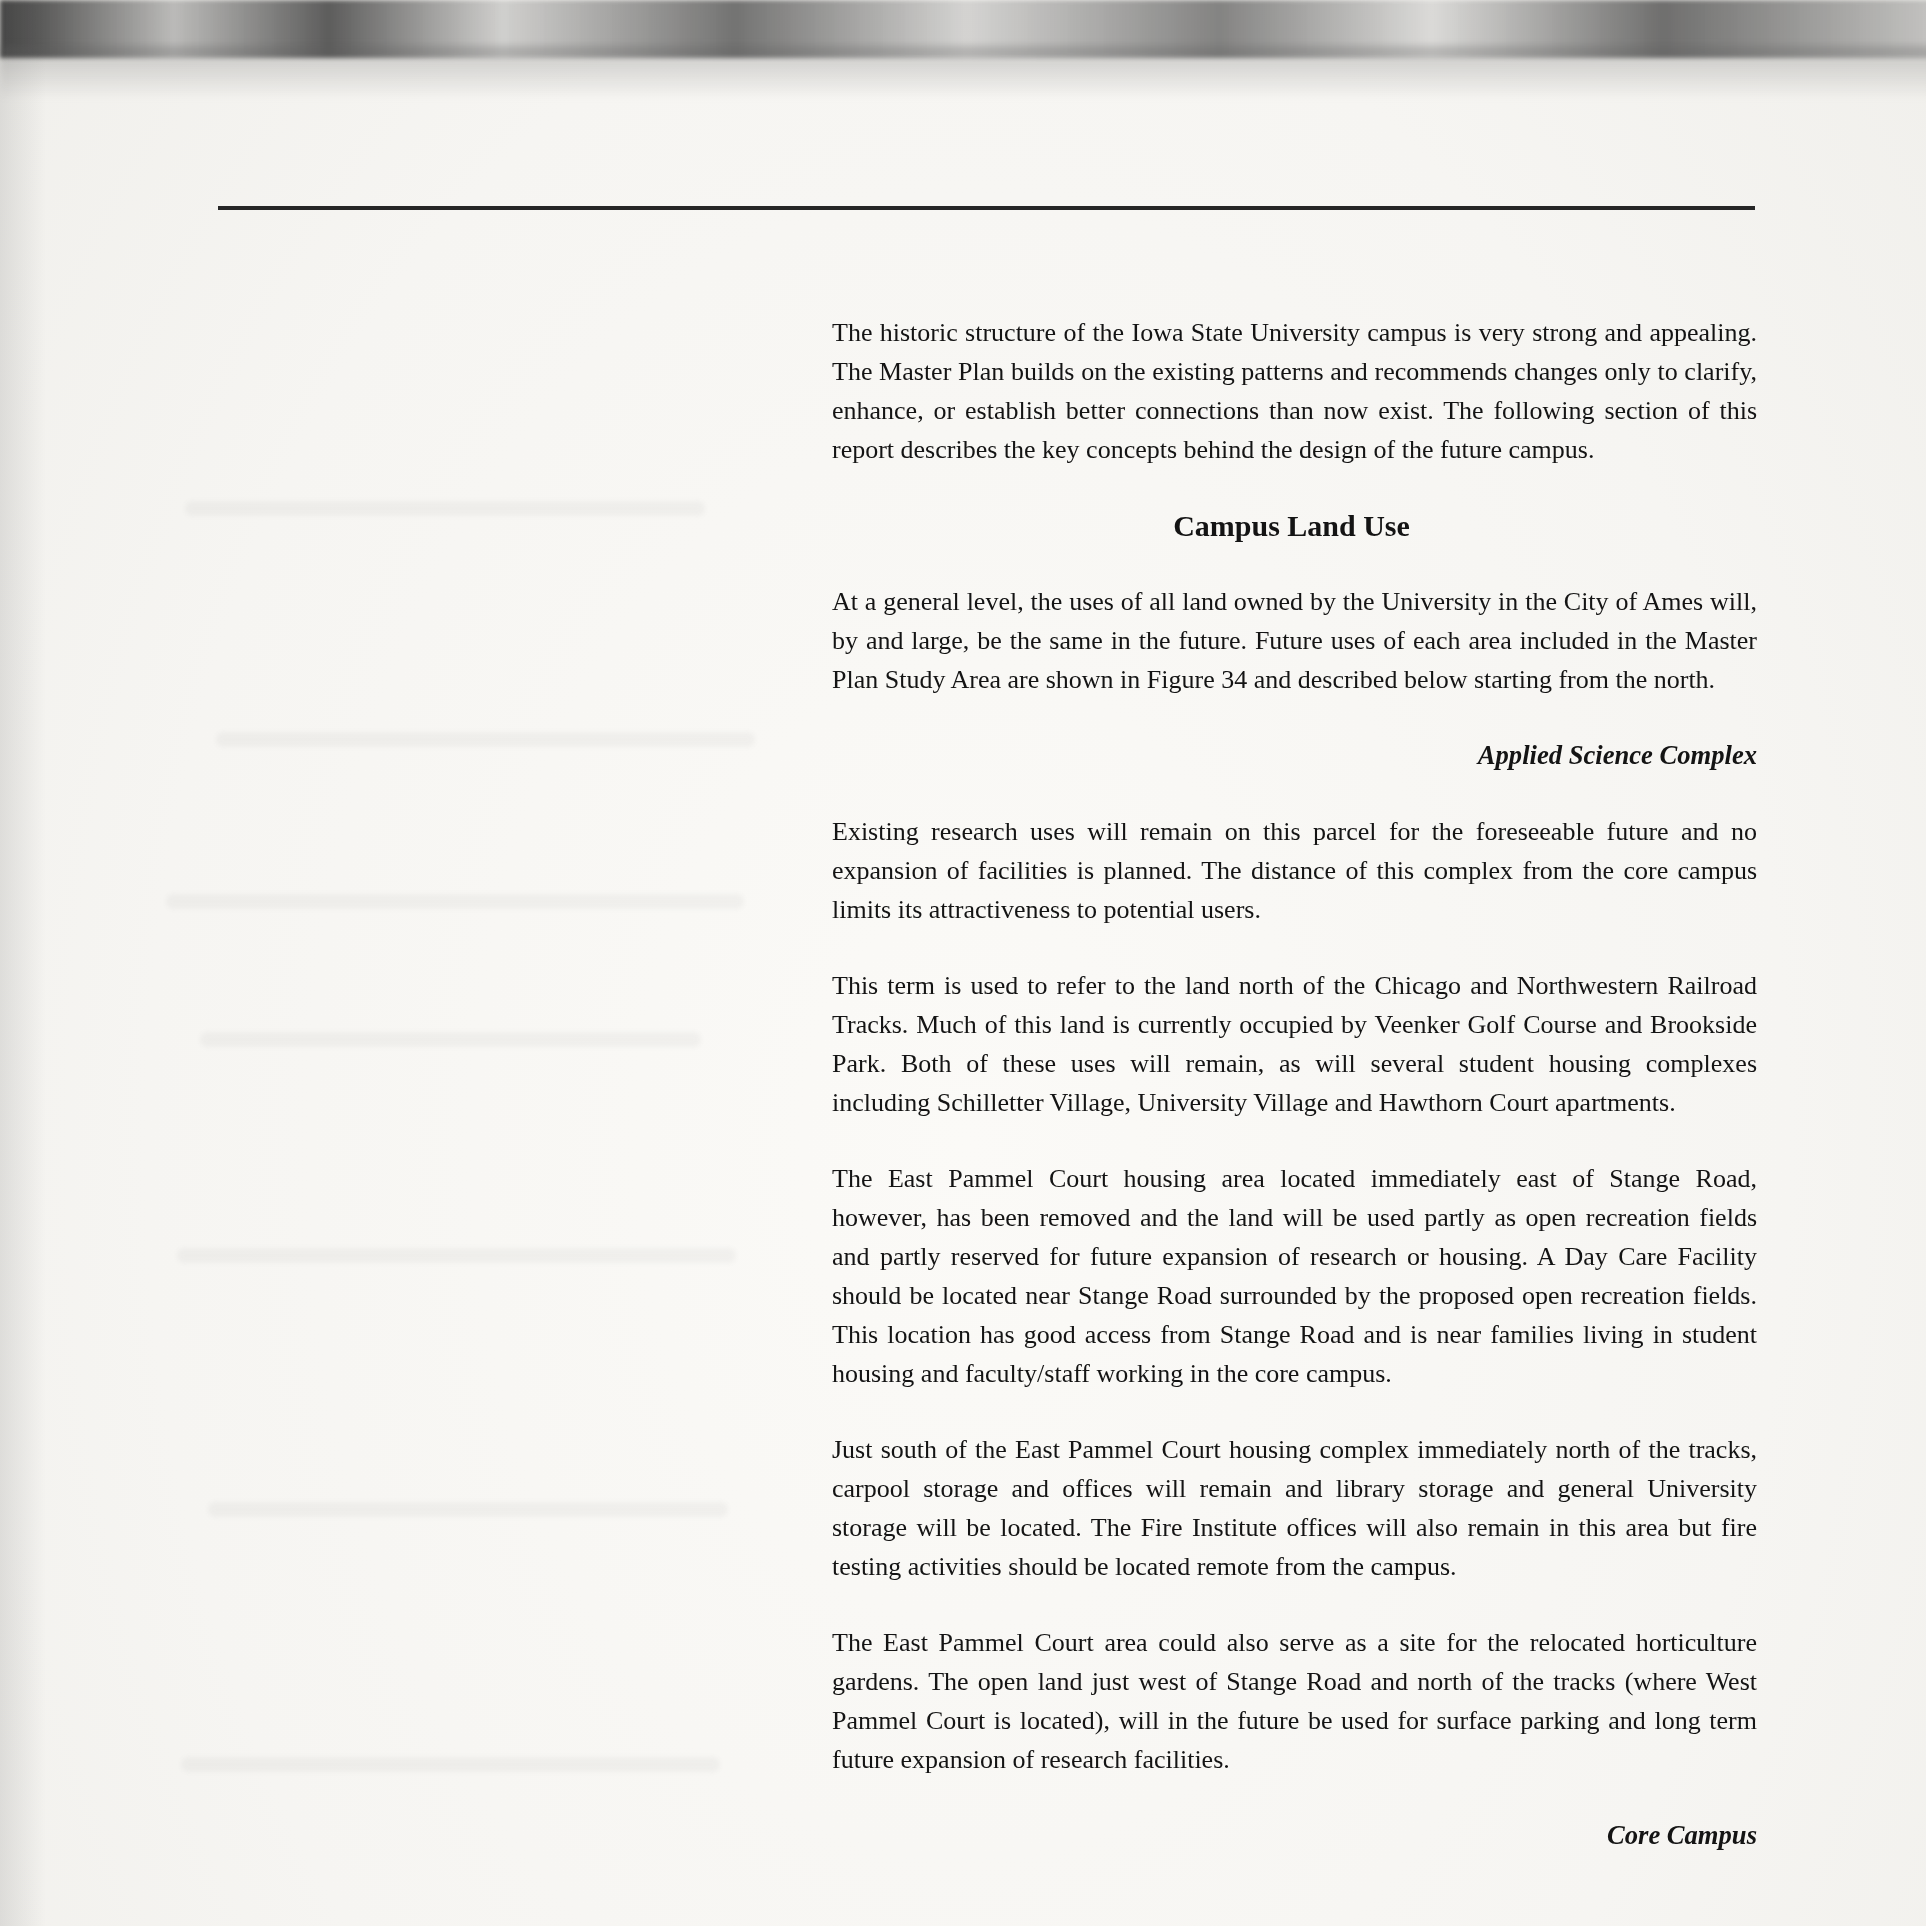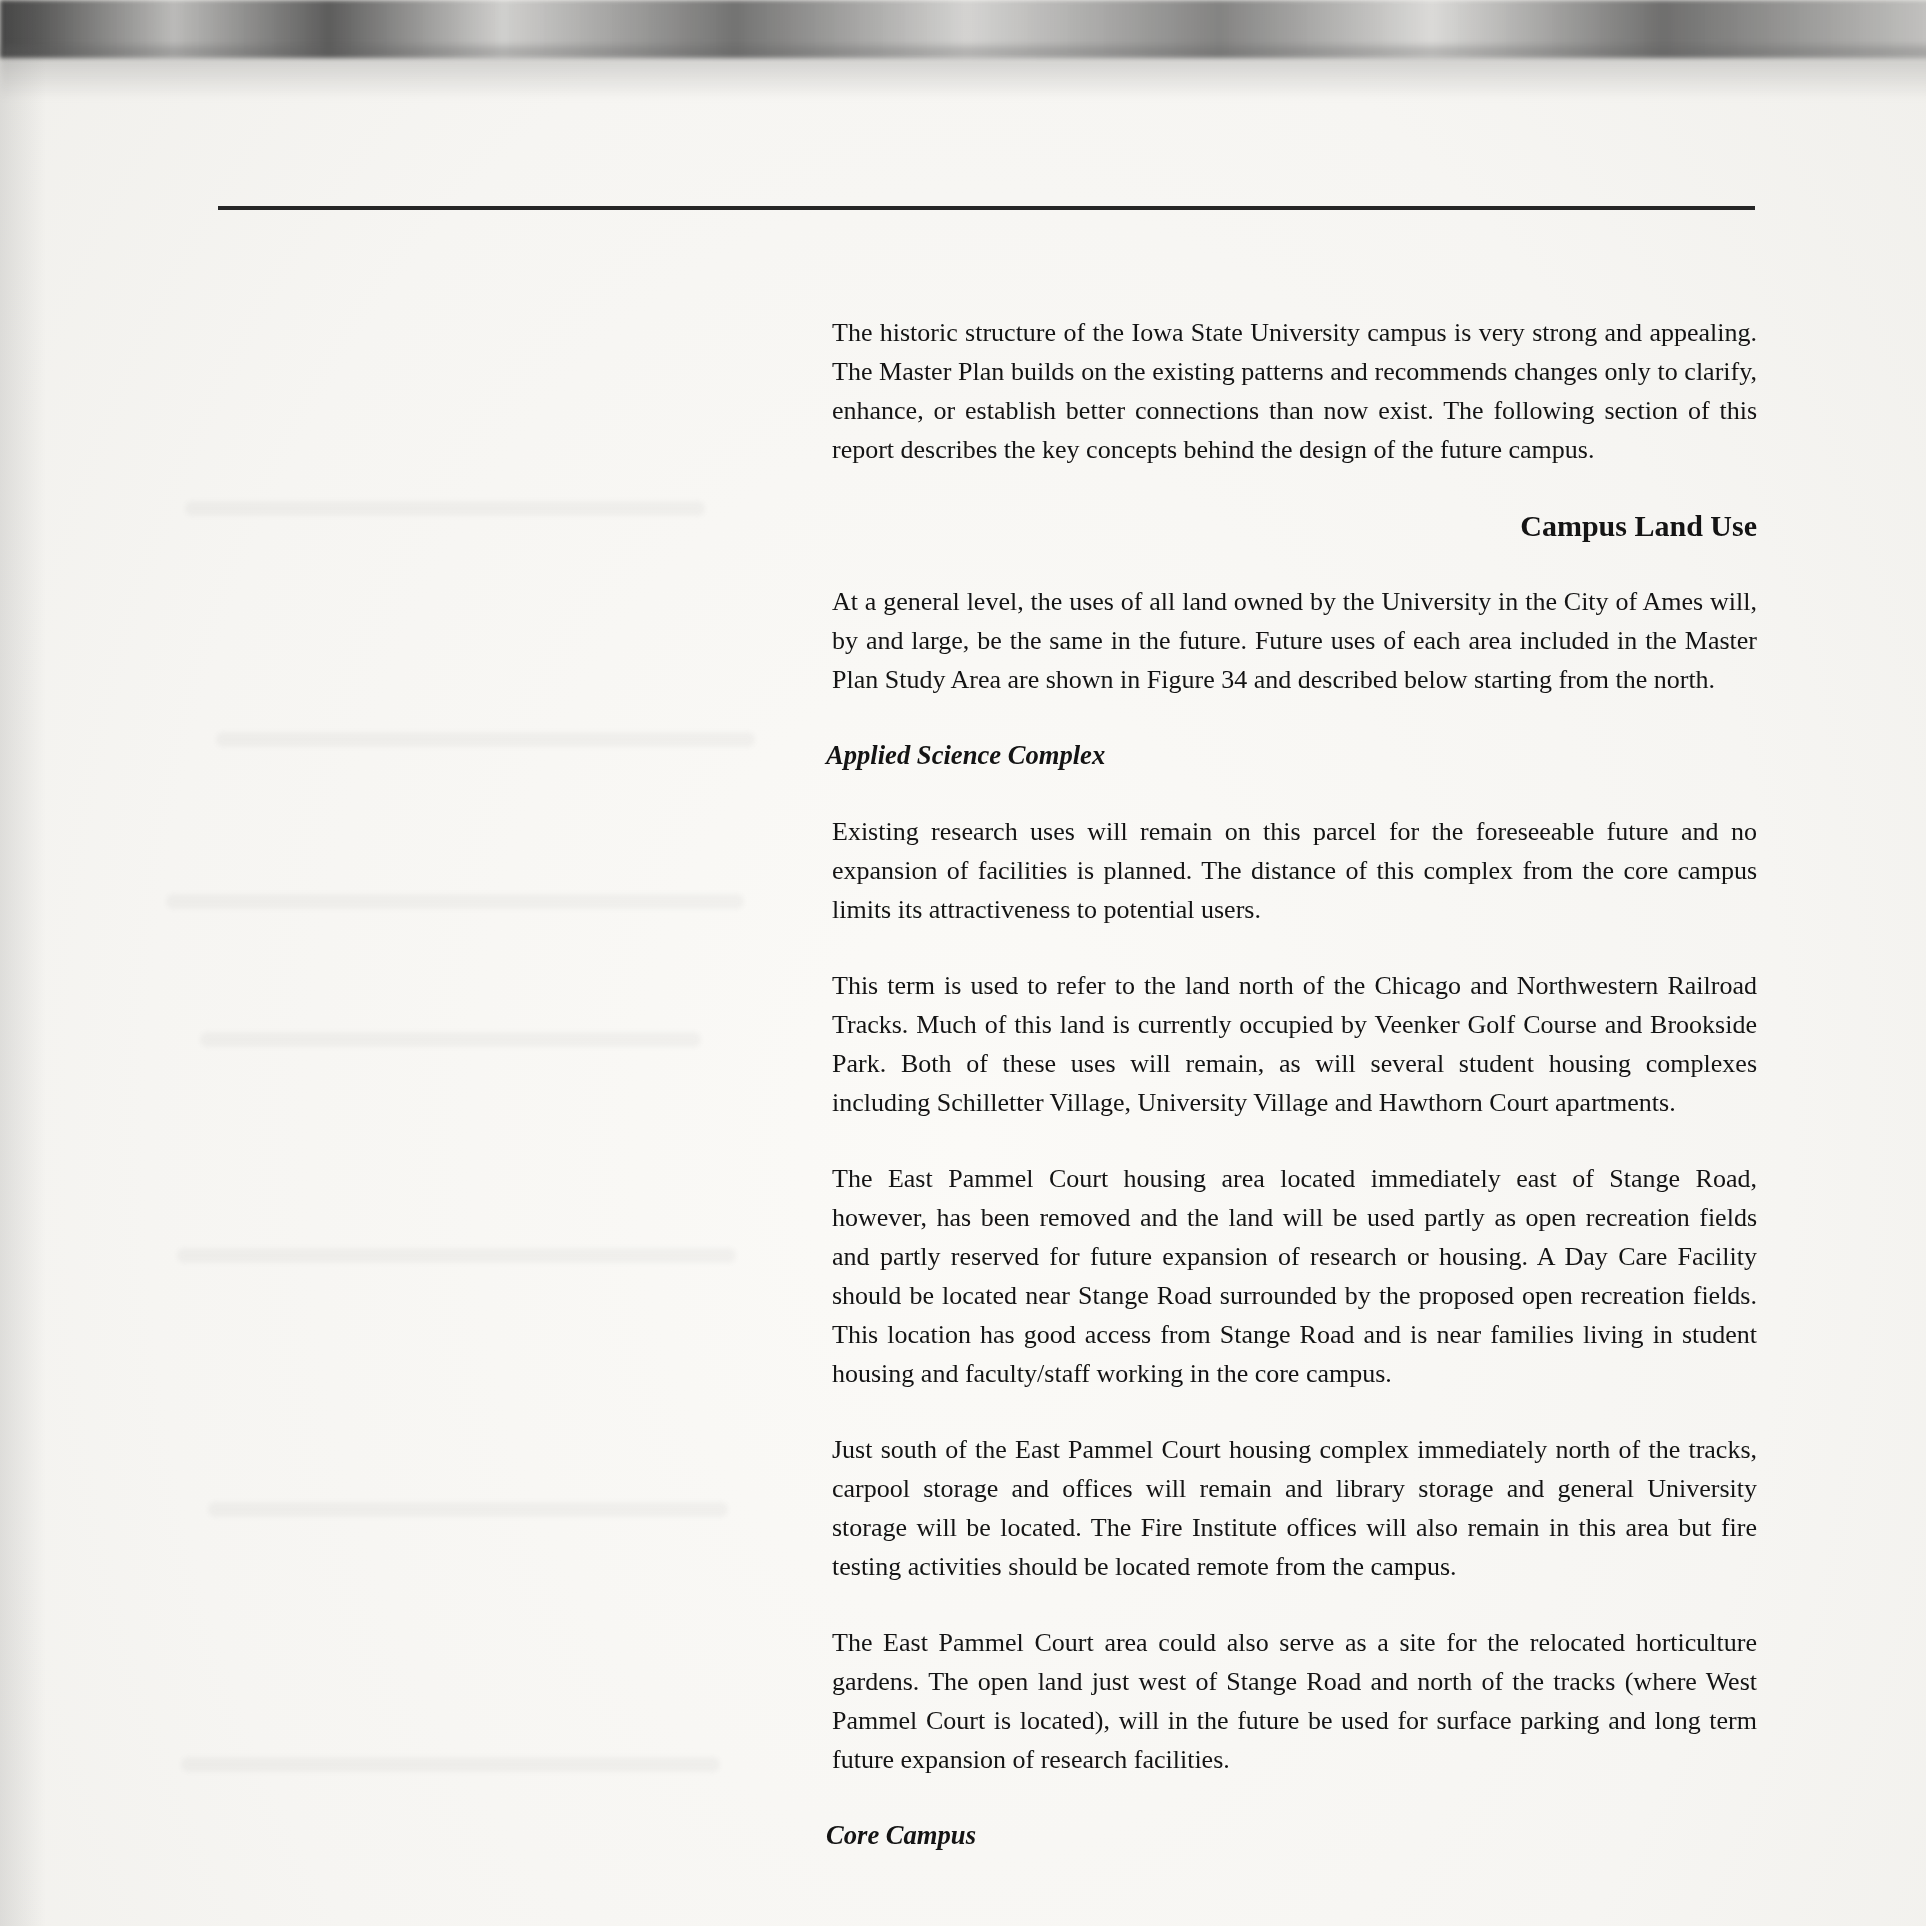--- a/index.html
+++ b/index.html
@@ -77,29 +77,29 @@
     text-align: justify;
   }
   .text-column p {
     margin: 0 0 37px 6px;
   }
   h2.section-heading {
     font-size: 30px;
     line-height: 39px;
     font-weight: bold;
     margin: 3.9px 0 37px 0;
-    text-align: right;
+    text-align: center;
   }
   h3.sub-heading {
     font-size: 26.6px;
     line-height: 39px;
     font-weight: bold;
     font-style: italic;
     margin: 0 0 37px 0;
-    text-align: left;
+    text-align: right;
   }
   
   .ghost {
     position: absolute;
     background: #6b6b6b;
     opacity: 0.06;
     border-radius: 7.7px;
     filter: blur(2.7px);
   }
 </style>

